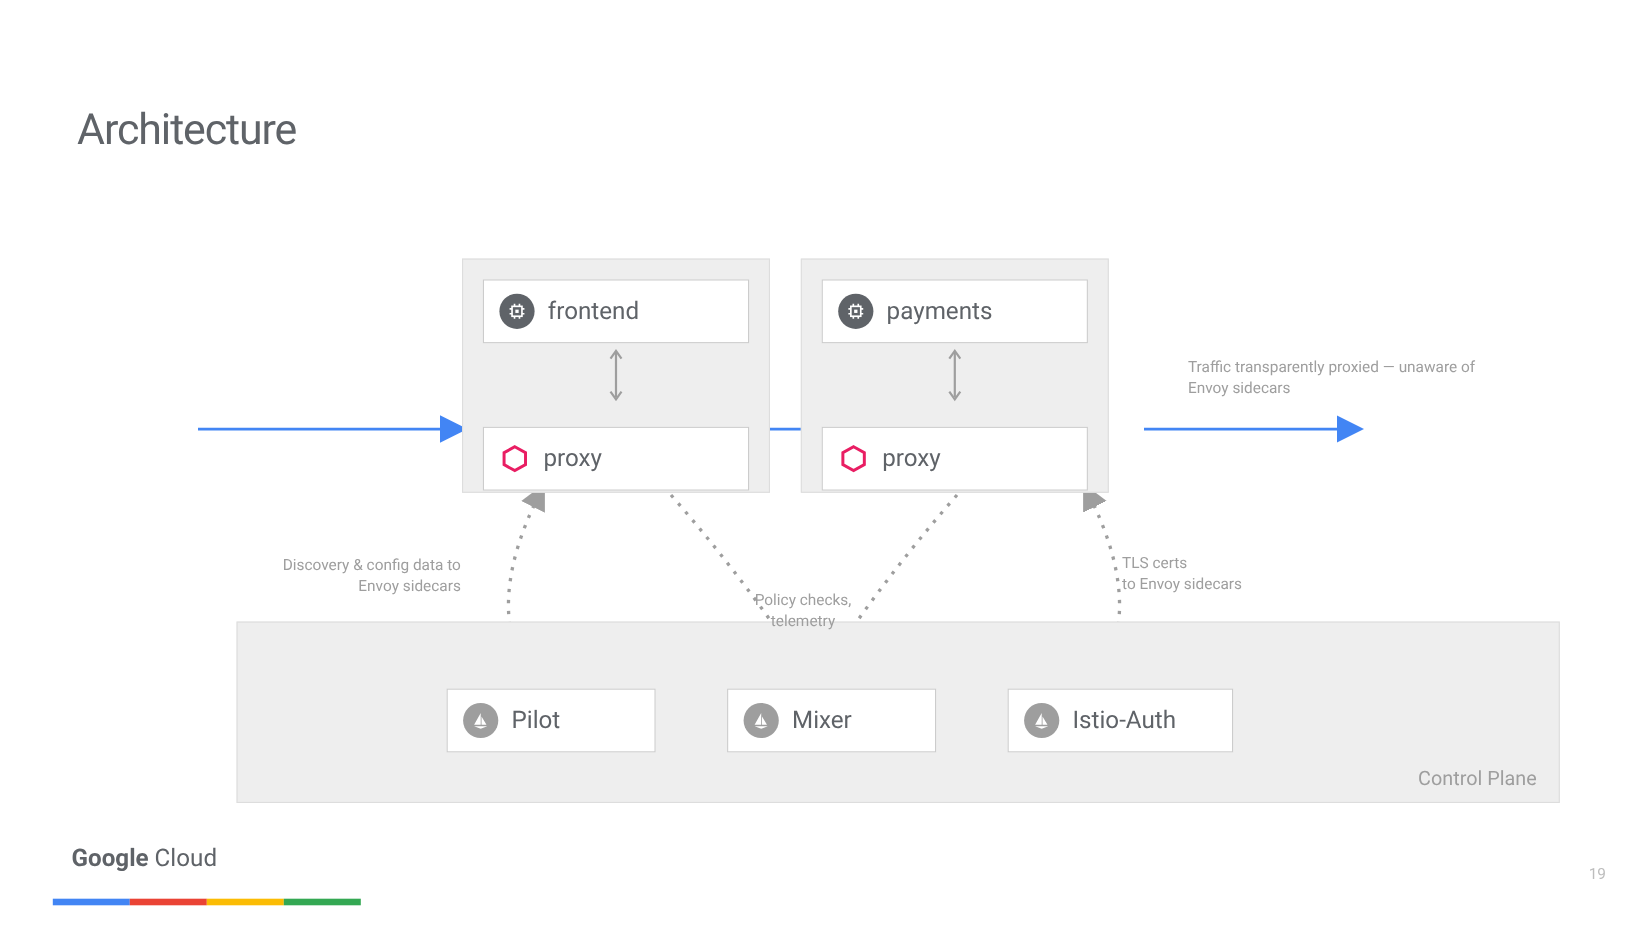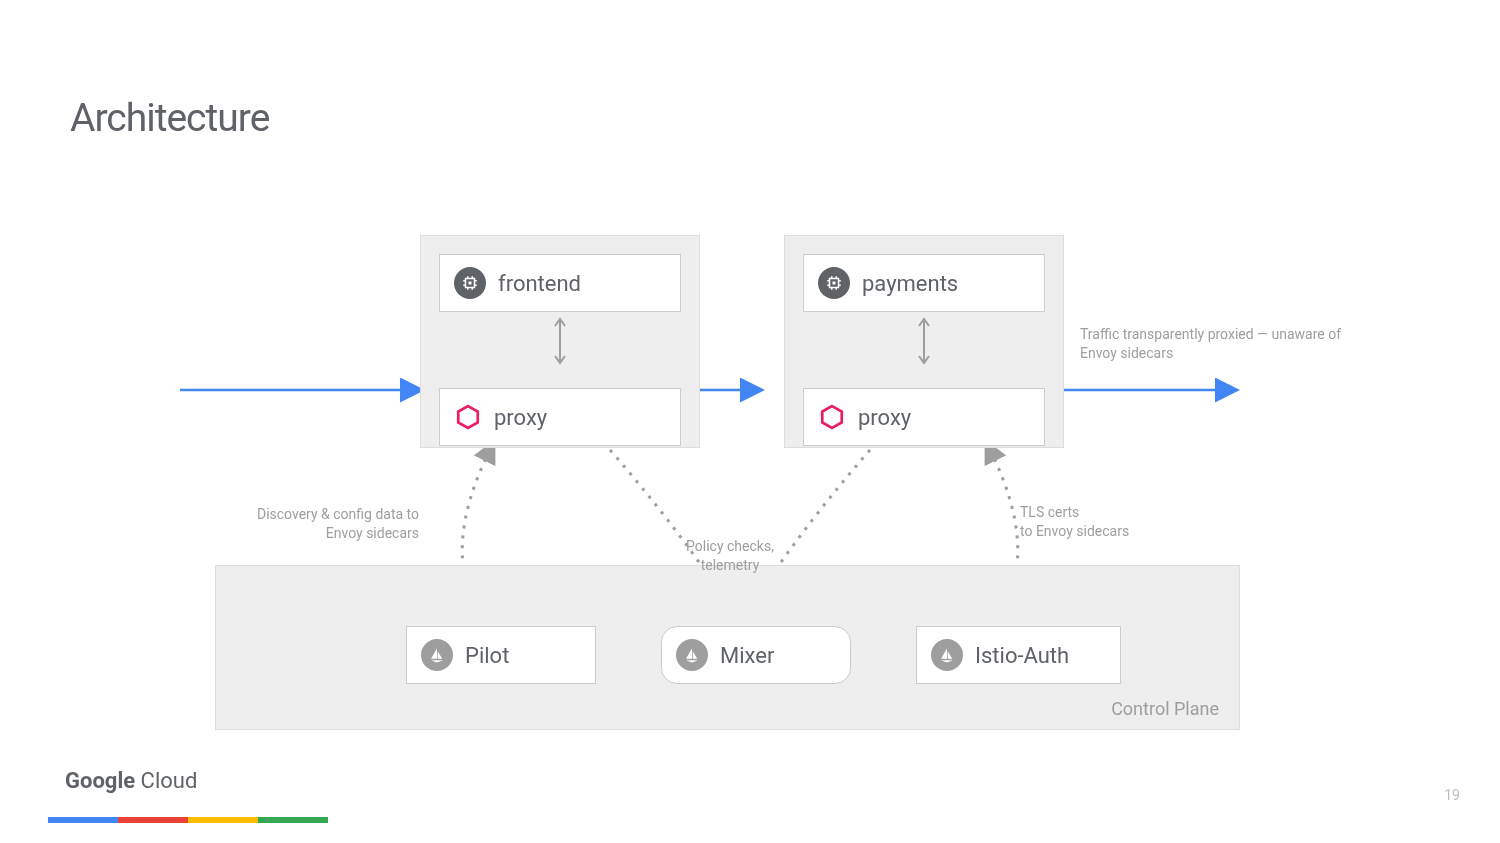--- a/index.html
+++ b/index.html
@@ -38,21 +38,21 @@
       width: 280px;
       height: 213px;
       padding: 18px;
     }
     .pod-frontend {
       top: 15px;
       left: 240px;
     }
     .pod-payments {
       top: 15px;
-      left: 604px;
+      left: 548px;
     }
     .component-box {
       background: #ffffff;
       border: 1px solid #ccc;
       height: 58px;
       display: flex;
       align-items: center;
       padding: 0 14px;
       gap: 12px;
     }
@@ -86,21 +86,21 @@
       left: 50%;
       top: 80px;
       transform: translateX(-50%);
       height: 50px;
       width: 14px;
     }
     .control-plane {
       position: absolute;
       top: 345px;
       left: 35px;
-      width: 1025px;
+      width: 1203px;
       height: 165px;
       background: #eeeeee;
       border: 1px solid #ddd;
     }
     .control-plane-label {
       position: absolute;
       right: 20px;
       bottom: 10px;
       font-size: 18px;
       color: #9e9e9e;
@@ -110,21 +110,21 @@
       background: #ffffff;
       border: 1px solid #ccc;
       height: 58px;
       top: 60px;
       display: flex;
       align-items: center;
       padding: 0 14px;
       gap: 12px;
     }
     .cp-pilot { left: 190px; width: 190px; }
-    .cp-mixer { left: 445px; width: 190px; border-radius: 16px; }
+    .cp-mixer { left: 445px; width: 190px; }
     .cp-auth { left: 700px; width: 205px; }
     .istio-icon {
       width: 32px;
       height: 32px;
       background: #9e9e9e;
       border-radius: 50%;
       display: flex;
       align-items: center;
       justify-content: center;
       flex-shrink: 0;

